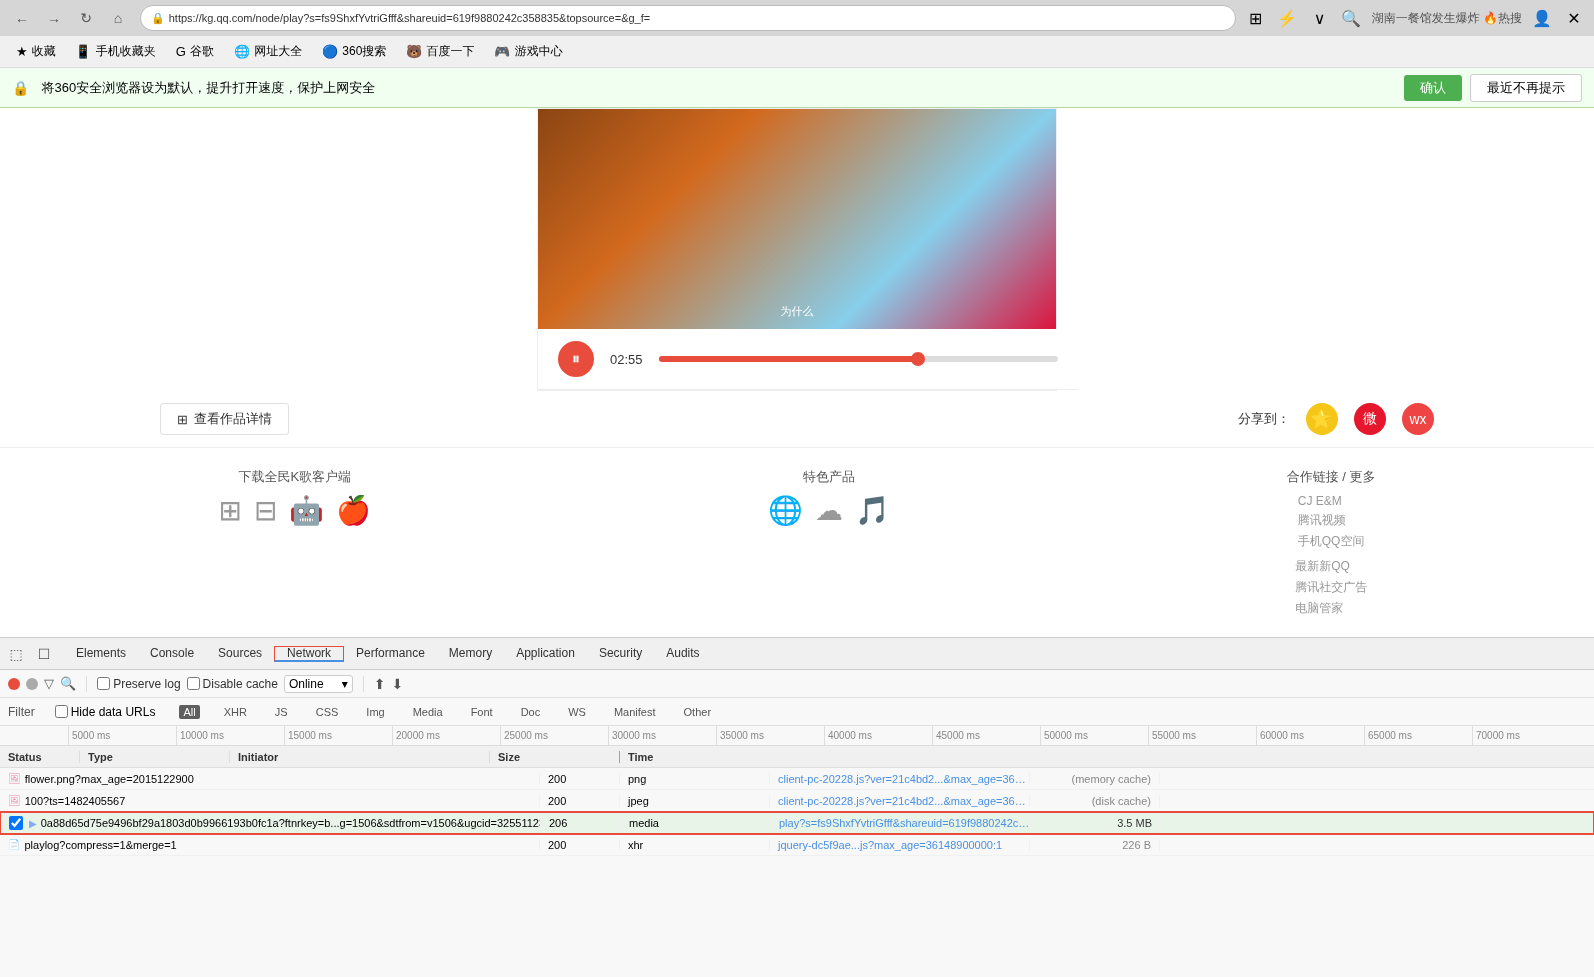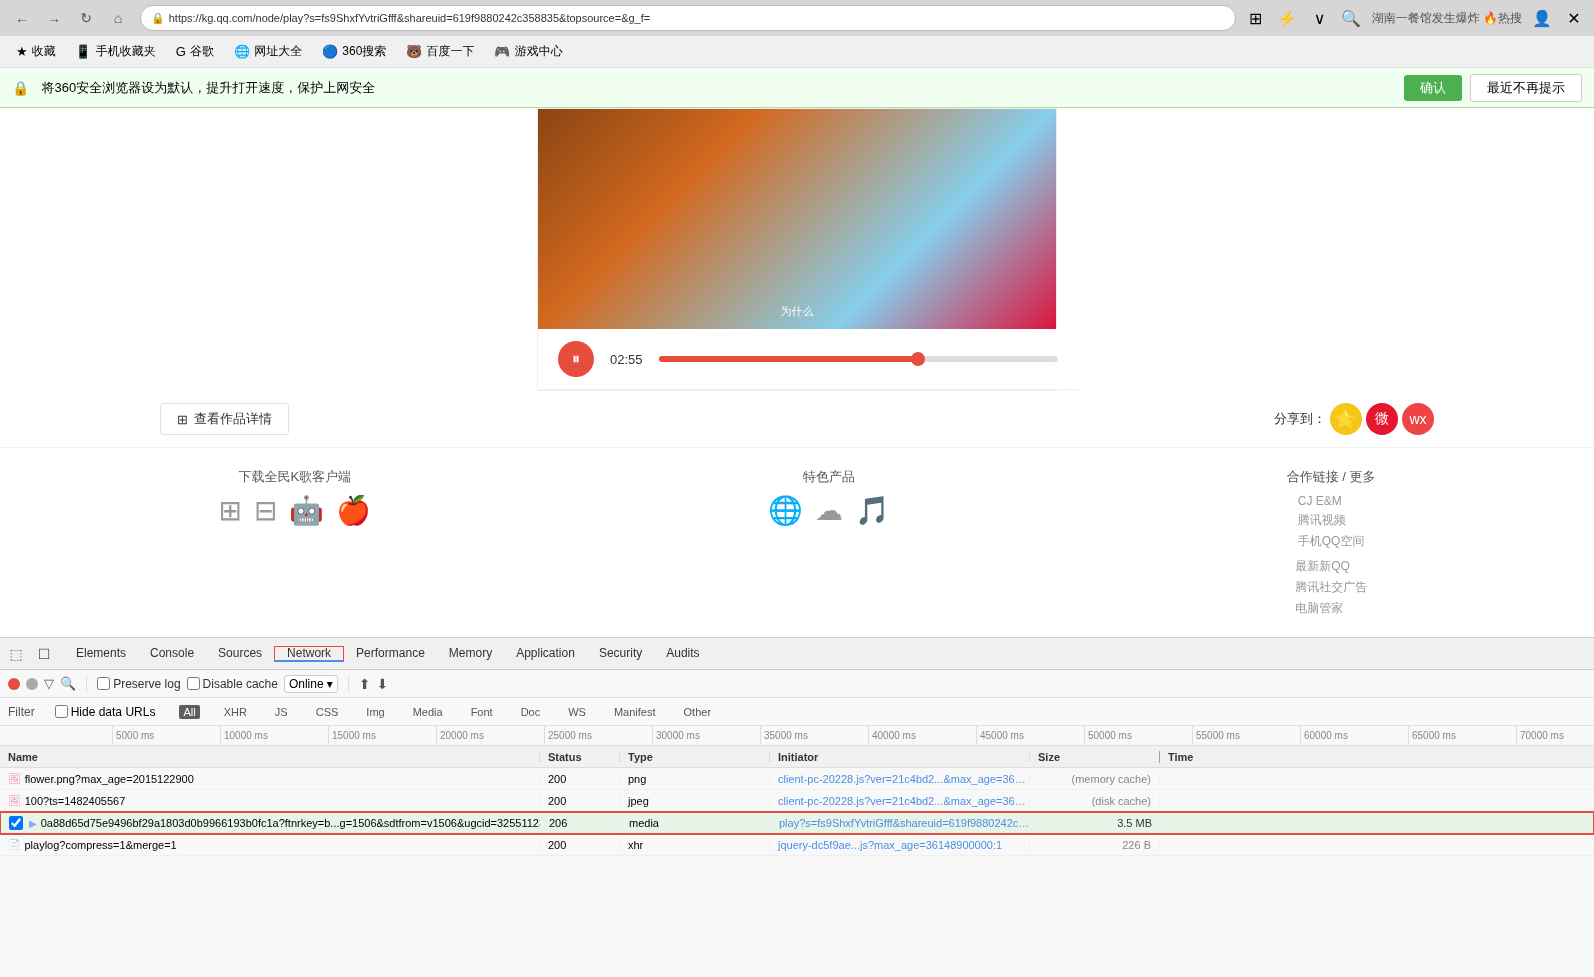--- a/index.html
+++ b/index.html
@@ -34,21 +34,21 @@
     .player-controls { display: flex; align-items: center; background: white; padding: 12px 20px; justify-content: flex-start; gap: 16px; border-bottom: 1px solid #eee; width: 540px; margin: 0 auto; }
     .play-btn { width: 36px; height: 36px; border-radius: 50%; background: #e74c3c; border: none; color: white; font-size: 16px; display: flex; align-items: center; justify-content: center; cursor: pointer; flex-shrink: 0; }
     .time-label { font-size: 13px; color: #333; flex-shrink: 0; }
     .progress-bar-container { flex: 1; position: relative; height: 6px; background: #ddd; border-radius: 3px; }
     .progress-bar-fill { width: 65%; height: 100%; background: #e74c3c; border-radius: 3px; position: relative; }
     .progress-dot { width: 14px; height: 14px; background: #e74c3c; border-radius: 50%; position: absolute; right: -7px; top: -4px; }
 
     
     .actions-bar { display: flex; align-items: center; justify-content: space-between; padding: 12px 160px; background: white; }
     .detail-btn { display: flex; align-items: center; gap: 6px; border: 1px solid #e0e0e0; border-radius: 3px; padding: 6px 16px; cursor: pointer; font-size: 13px; color: #333; background: white; }
-    .share-area { display: flex; align-items: center; gap: 4px; font-size: 13px; color: #333; }
+    .share-area { display: flex; align-items: center; gap: 16px; font-size: 13px; color: #333; }
     .share-icon { width: 32px; height: 32px; border-radius: 50%; display: flex; align-items: center; justify-content: center; font-size: 18px; cursor: pointer; }
     .share-icon.star { background: #f5c518; }
     .share-icon.weibo { background: #e6162d; }
     .share-icon.wechat { background: #ef4444; }
 
     
     .download-section { display: flex; background: white; padding: 20px; justify-content: space-around; border-top: 1px solid #f0f0f0; }
     .dl-column { display: flex; flex-direction: column; align-items: center; gap: 8px; }
     .dl-title { font-size: 13px; color: #555; }
     .dl-icons { display: flex; gap: 12px; }
@@ -67,35 +67,35 @@
     .devtab.highlighted { border: 1px solid #e74c3c; color: #333; }
 
     
     .devtools-toolbar { display: flex; align-items: center; background: #f8f8f8; border-bottom: 1px solid #e0e0e0; height: 28px; padding: 0 8px; gap: 6px; }
     .toolbar-red-dot { width: 12px; height: 12px; border-radius: 50%; background: #e74c3c; cursor: pointer; }
     .toolbar-gray-dot { width: 12px; height: 12px; border-radius: 50%; background: #aaa; cursor: pointer; }
     .toolbar-filter-icon { font-size: 13px; color: #555; cursor: pointer; }
     .toolbar-search-icon { font-size: 13px; color: #555; cursor: pointer; }
     .toolbar-checkbox { display: flex; align-items: center; gap: 3px; font-size: 12px; color: #333; }
     .toolbar-checkbox input { margin: 0; }
-    .toolbar-dropdown { display: flex; align-items: center; gap: 3px; font-size: 12px; border: 1px solid #ccc; border-radius: 3px; padding: 1px 4px; background: white; cursor: pointer; }
+    .toolbar-dropdown { display: flex; align-items: center; gap: 18px; font-size: 12px; border: 1px solid #ccc; border-radius: 3px; padding: 1px 4px; background: white; cursor: pointer; }
     .toolbar-separator { width: 1px; height: 16px; background: #ddd; margin: 0 4px; }
     .upload-icon { font-size: 14px; color: #555; cursor: pointer; }
     .download-icon { font-size: 14px; color: #555; cursor: pointer; }
 
     
     .filter-bar { display: flex; align-items: center; background: #f8f8f8; border-bottom: 1px solid #e0e0e0; height: 28px; padding: 0 8px; gap: 20px; font-size: 12px; }
     .filter-label { color: #555; }
     .filter-checkbox { display: flex; align-items: center; gap: 3px; margin-right: 4px; }
     .filter-checkbox input { margin: 0; }
     .filter-type { font-size: 11px; color: #555; cursor: pointer; background: transparent; border: none; padding: 2px 4px; border-radius: 2px; }
     .filter-type.all-filter { background: #5f5f5f; color: white; border-radius: 2px; padding: 1px 4px; }
 
     
-    .timeline-ruler { display: flex; align-items: center; background: #f8f8f8; border-bottom: 1px solid #ddd; height: 20px; padding: 0 0 0 112px; overflow: hidden; }
+    .timeline-ruler { display: flex; align-items: center; background: #f8f8f8; border-bottom: 1px solid #ddd; height: 20px; padding: 0 0 0 68px; overflow: hidden; }
     .ruler-tick { font-size: 10px; color: #888; flex-shrink: 0; width: 108px; border-left: 1px solid #ddd; padding-left: 3px; height: 100%; display: flex; align-items: center; }
 
     
     .network-table { flex: 1; overflow: hidden; }
     .table-header { display: flex; background: #f0f0f0; border-bottom: 1px solid #ddd; height: 22px; align-items: center; font-size: 11px; color: #333; font-weight: bold; }
     .th-name { width: 540px; padding-left: 8px; flex-shrink: 0; border-right: 1px solid #ddd; }
     .th-status { width: 80px; padding-left: 8px; flex-shrink: 0; border-right: 1px solid #ddd; }
     .th-type { width: 150px; padding-left: 8px; flex-shrink: 0; border-right: 1px solid #ddd; }
     .th-initiator { width: 260px; padding-left: 8px; flex-shrink: 0; border-right: 1px solid #ddd; }
     .th-size { width: 130px; padding-left: 8px; flex-shrink: 0; border-right: 1px solid #a3a3a3; }
@@ -351,21 +351,20 @@
     <div class="ruler-tick">50000 ms</div>
     <div class="ruler-tick">55000 ms</div>
     <div class="ruler-tick">60000 ms</div>
     <div class="ruler-tick">65000 ms</div>
     <div class="ruler-tick">70000 ms</div>
 
   </div>
 
   <div class="network-table">
     <div class="table-header">
-      <div class="th-name">Name</div>
       <div class="th-status">Status</div>
       <div class="th-type">Type</div>
       <div class="th-initiator">Initiator</div>
       <div class="th-size">Size</div>
       <div class="th-time">Time</div>
     </div>
 
     <div class="table-row">
       <div class="td-name">
         <span class="row-icon img-icon">🖼</span>

